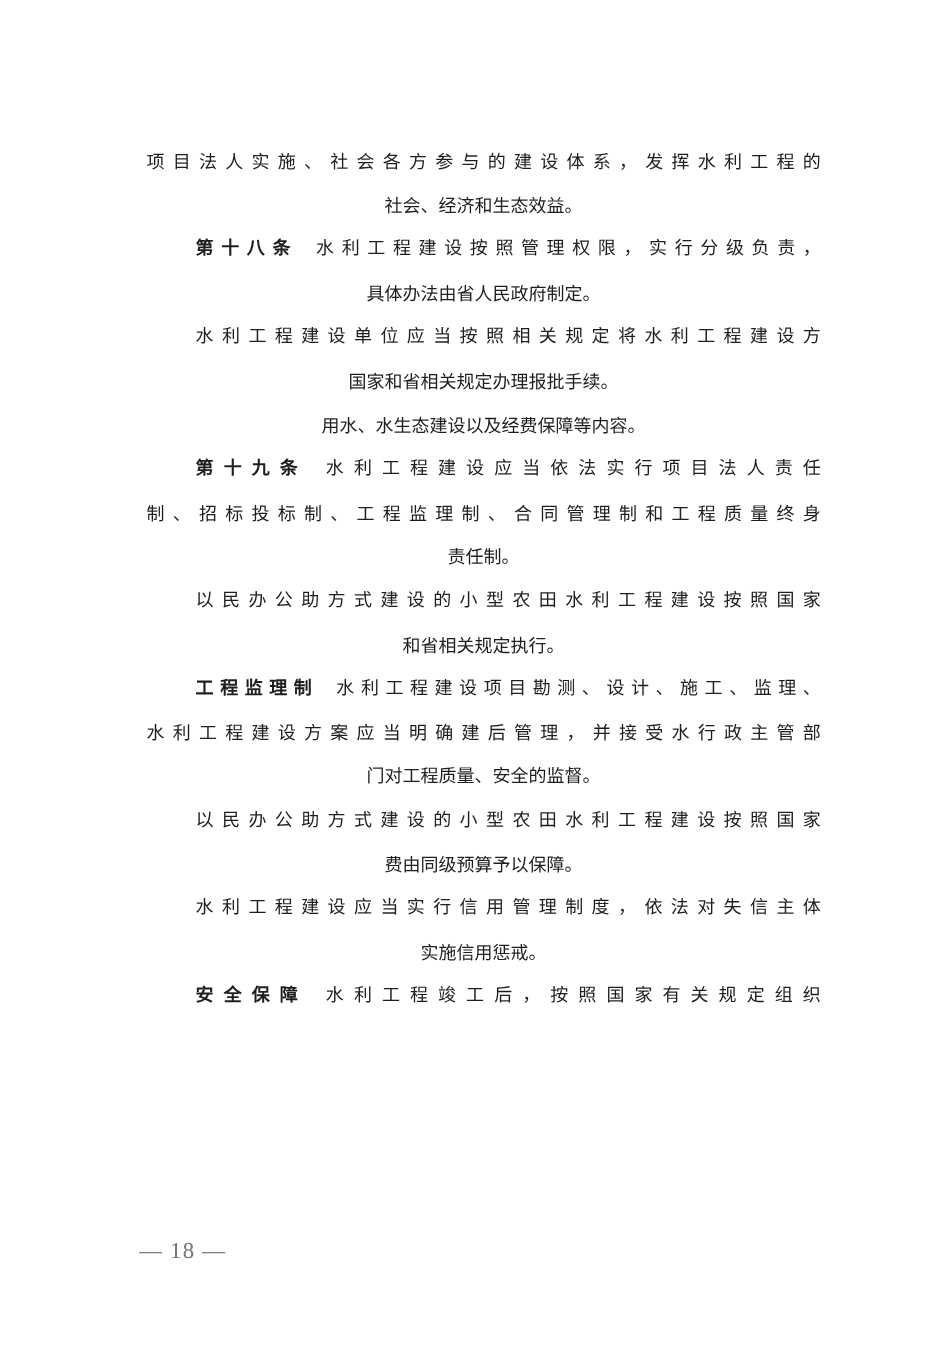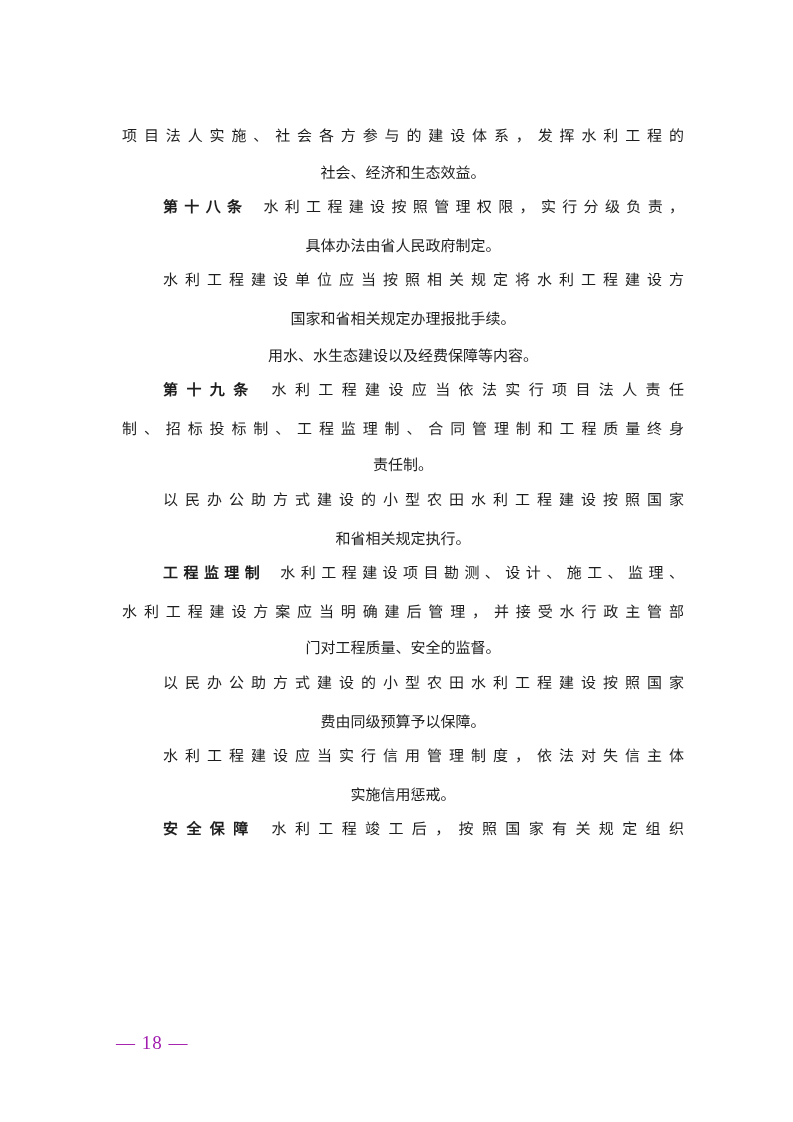--- a/index.html
+++ b/index.html
@@ -40,21 +40,21 @@
     font-family: Liberation Mono, monospace;
   }
   .article-label {
     font-weight: bold;
     margin-right: 1em;
   }
   .page-number {
     position: absolute;
     left: 116px;
     top: 1031px;
-    color: #a21caf;
+    color: #737373;
     font-size: 19px;
     line-height: 24px;
     letter-spacing: 1px;
   }
 </style>
 </head>
 <body>
 
 <div class="page">
 

